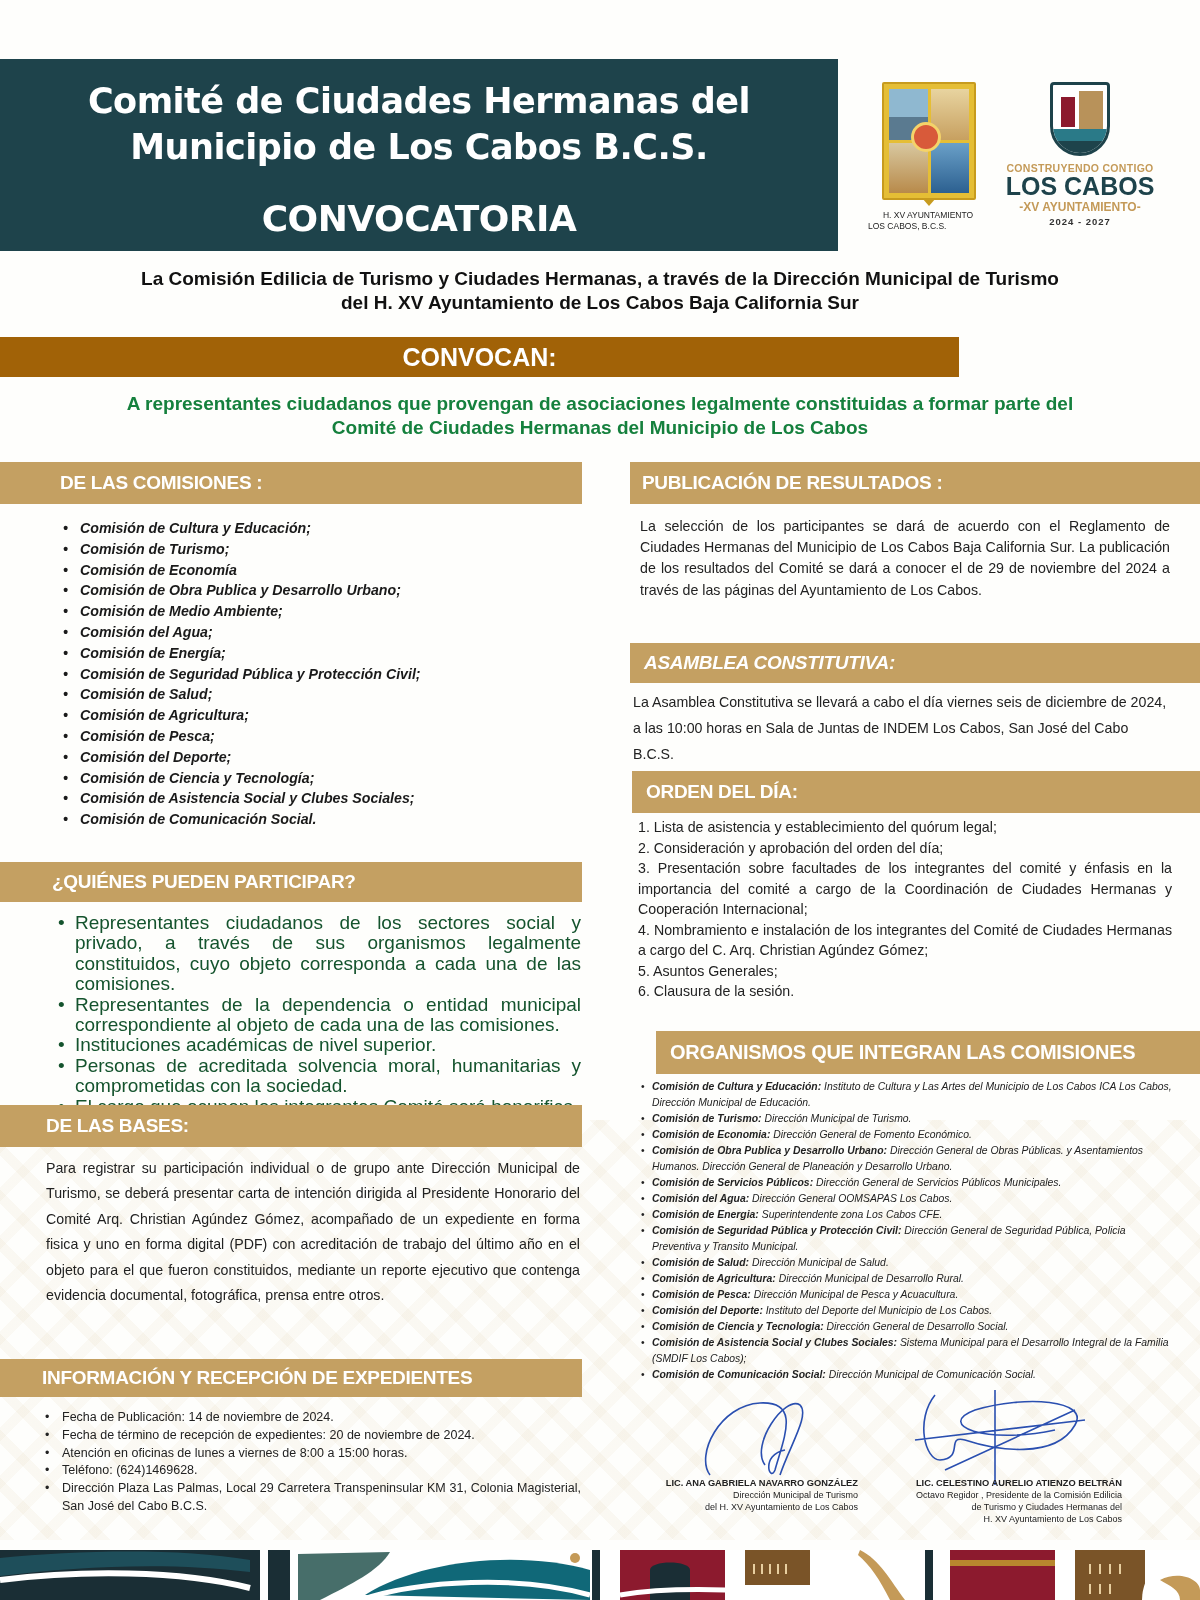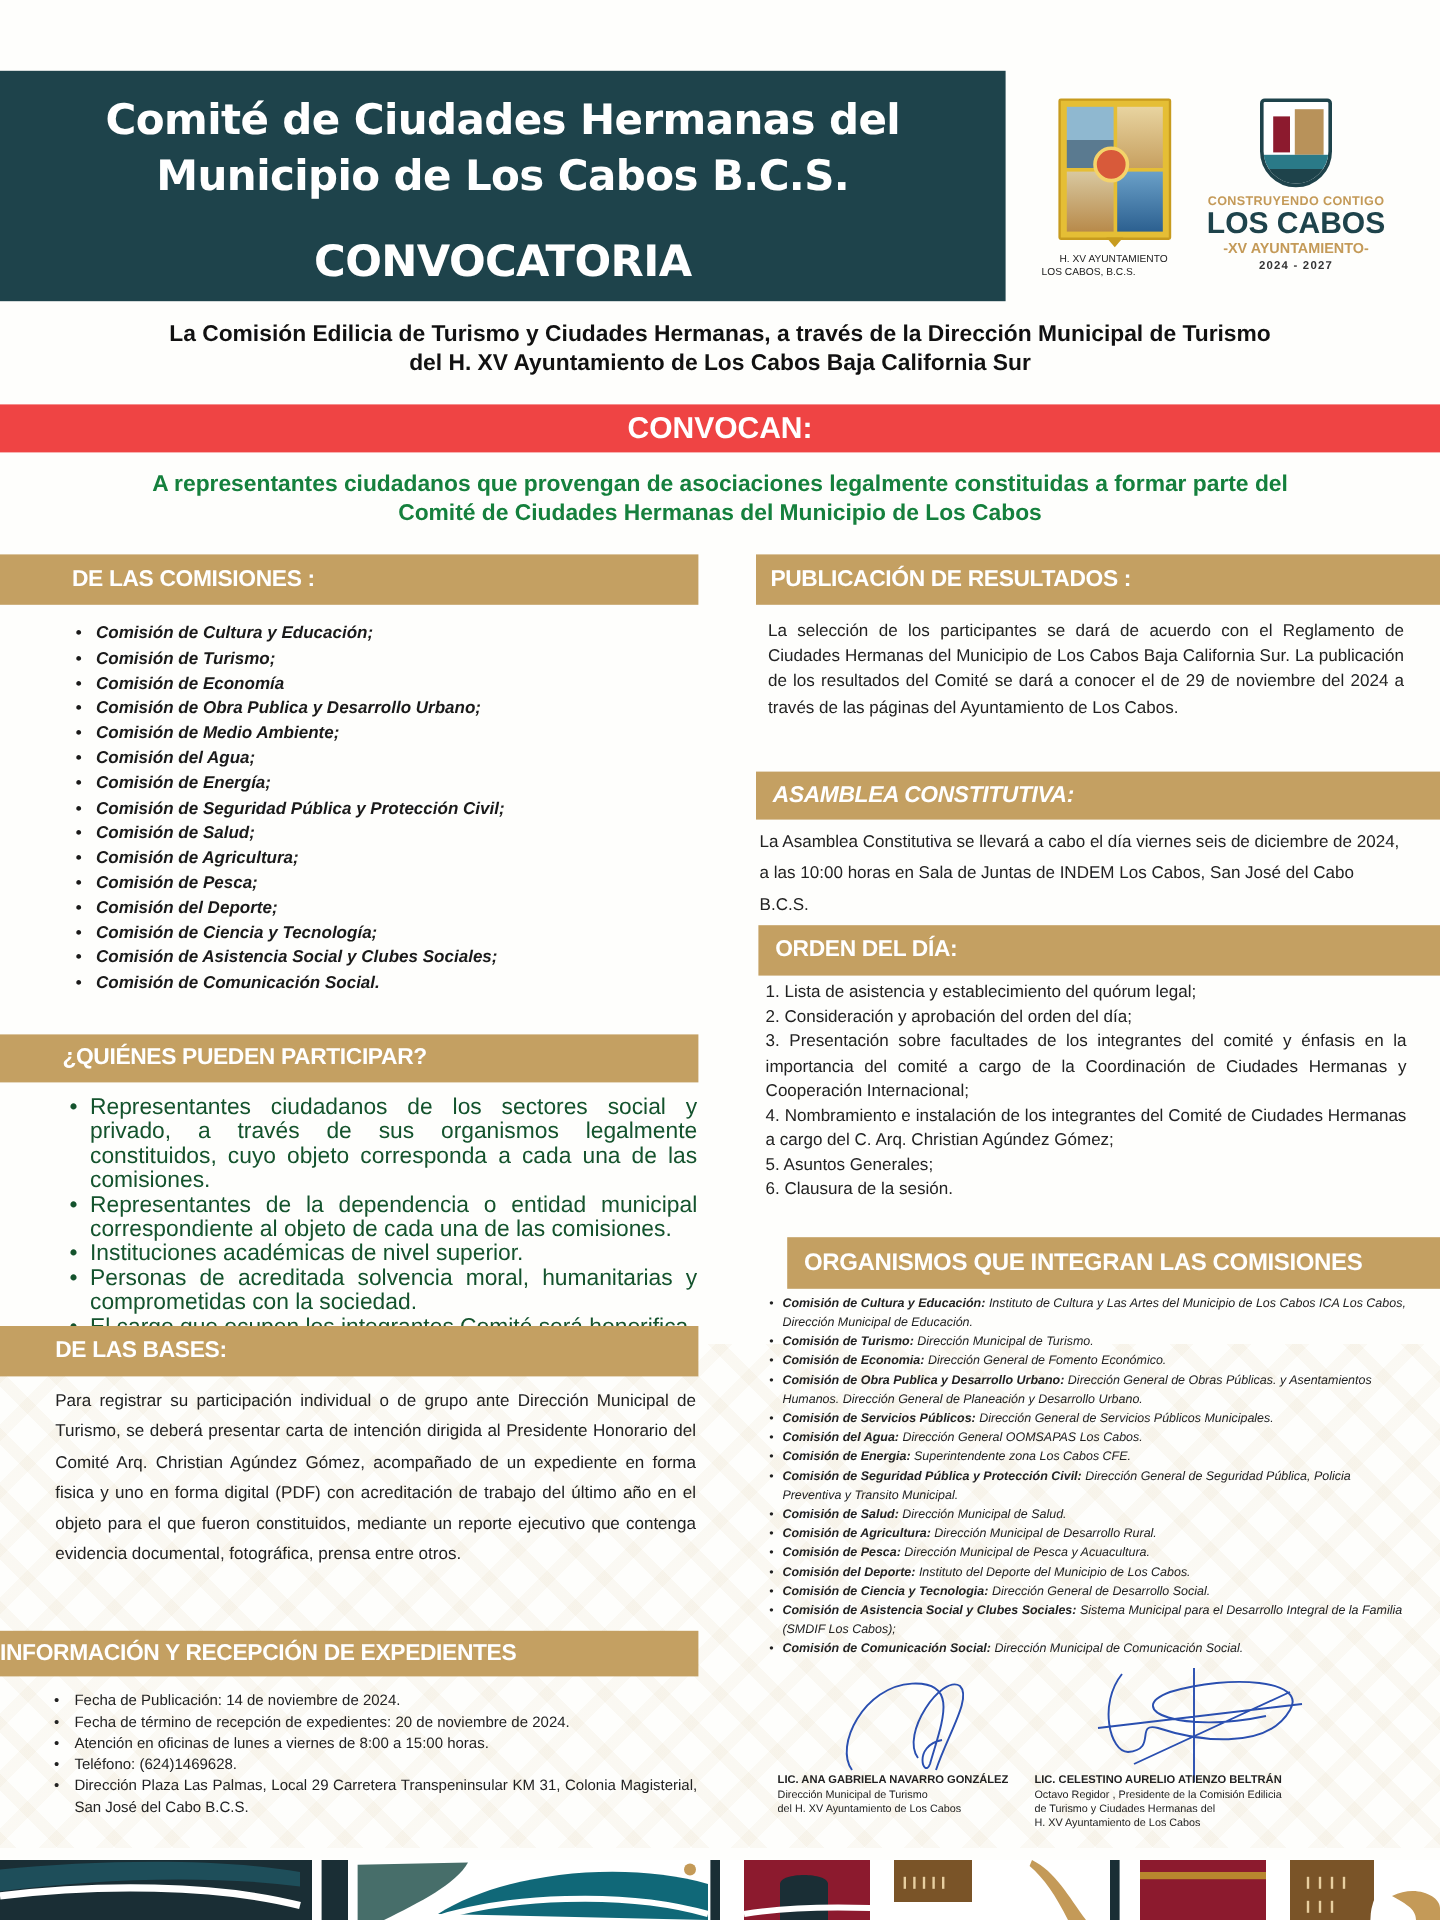--- a/index.html
+++ b/index.html
@@ -47,21 +47,21 @@
   .shield .tower { position: absolute; left: 8px; top: 12px; width: 14px; height: 30px; background: #8c1a2e; }
   .shield .sand { position: absolute; left: 26px; top: 6px; width: 24px; height: 38px; background: #b8925a; }
   .shield .wave { position: absolute; left: 0; top: 44px; width: 100%; height: 30px; background: linear-gradient(#2a7a88 40%, #1e434b 40%); }
   .lc-construyendo { position: absolute; left: 0; top: 80px; width: 170px; text-align: center; font-size: 10.5px; font-weight: bold; color: #c49a58; letter-spacing: 0.3px; white-space: nowrap; }
   .lc-loscabos { position: absolute; left: 0; top: 91px; width: 170px; text-align: center; font-size: 25px; font-weight: bold; color: #1e434b; line-height: 26px; white-space: nowrap; }
   .lc-xv { position: absolute; left: 0; top: 118px; width: 170px; text-align: center; font-size: 12px; font-weight: bold; color: #c49a58; white-space: nowrap; }
   .lc-years { position: absolute; left: 0; top: 134px; width: 170px; text-align: center; font-size: 9.5px; font-weight: bold; color: #333; letter-spacing: 1px; }
 
   .intro { position: absolute; left: 0; top: 267px; width: 1200px; text-align: center; font-weight: bold; font-size: 19px; line-height: 24px; color: #111; }
 
-  .convocan-bar { position: absolute; left: 0; top: 337px; width: 1200px; height: 40px; background: #ef4444; color: #fff; text-align: center; font-weight: bold; font-size: 25px; line-height: 40px; }
+  .convocan-bar { position: absolute; left: 0; top: 337px; width: 959px; height: 40px; background: #a16207; color: #fff; text-align: center; font-weight: bold; font-size: 25px; line-height: 40px; }
 
   .invite { position: absolute; left: 0; top: 392px; width: 1200px; text-align: center; font-weight: bold; font-size: 19px; line-height: 24px; color: #15803d; }
 
   .bar { position: absolute; background: #c4a062; color: #fff; font-weight: bold; font-size: 19px; letter-spacing: -0.3px; white-space: nowrap; }
 
   .list { position: absolute; list-style: none; }
   .list li { position: relative; padding-left: 20px; }
   .list li::before { content: "•"; position: absolute; left: 3px; top: 0; }
 
   .comisiones { left: 60px; top: 518px; width: 520px; font-size: 14.2px; font-weight: bold; font-style: italic; line-height: 20.8px; }
@@ -80,21 +80,21 @@
   .asamblea { left: 633px; top: 690px; width: 540px; line-height: 25.8px; text-align: left; }
   .orden { position: absolute; left: 638px; top: 817px; width: 534px; font-size: 14.2px; line-height: 20.5px; color: #222; text-align: justify; }
   .orden div { }
 
   .organismos { left: 640px; top: 1079px; width: 532px; font-size: 10.4px; line-height: 16px; color: #222; }
   .organismos li { padding-left: 12px; }
   .organismos li::before { left: 1px; }
   .organismos .k { font-weight: bold; font-style: italic; }
   .organismos .v { font-style: italic; }
 
-  .sig { position: absolute; text-align: left; font-size: 9px; line-height: 12px; color: #222; }
+  .sig { position: absolute; text-align: right; font-size: 9px; line-height: 12px; color: #222; }
   .sig .name { font-weight: bold; font-size: 9.3px; }
   .sig1 { left: 648px; top: 1477px; width: 210px; }
   .sig2 { left: 862px; top: 1477px; width: 260px; }
   .scribble { position: absolute; }
 
   .footer-art { position: absolute; left: 0; top: 1550px; width: 1200px; height: 50px; overflow: hidden; background: #fff; }
 </style>
 </head>
 <body>
 
@@ -167,21 +167,21 @@
     <li>Representantes ciudadanos de los sectores social y privado, a través de sus organismos legalmente constituidos, cuyo objeto corresponda a cada una de las comisiones.</li>
     <li>Representantes de la dependencia o entidad municipal correspondiente al objeto de cada una de las comisiones.</li>
     <li>Instituciones académicas de nivel superior.</li>
     <li>Personas de acreditada solvencia moral, humanitarias y comprometidas con la sociedad.</li>
     <li>El cargo que ocupen los integrantes Comité será honorifica.</li>
   </ul>
 
 <div class="bar" style="left:0;top:1105px;width:582px;height:42px;line-height:42px;padding-left:46px;">DE LAS BASES:</div>
 <div class="para bases">Para registrar su participación individual o de grupo ante Dirección Municipal de Turismo, se deberá presentar carta de intención dirigida al Presidente Honorario del Comité Arq. Christian Agúndez Gómez, acompañado de un expediente en forma fisica y uno en forma digital (PDF) con acreditación de trabajo del último año en el objeto para el que fueron constituidos, mediante un reporte ejecutivo que contenga evidencia documental, fotográfica, prensa entre otros.</div>
 
-<div class="bar" style="left:0;top:1359px;width:582px;height:38px;line-height:38px;">INFORMACIÓN Y RECEPCIÓN DE EXPEDIENTES</div>
+<div class="bar" style="left:0;top:1359px;width:582px;height:38px;line-height:38px;padding-left:42px;">INFORMACIÓN Y RECEPCIÓN DE EXPEDIENTES</div>
 <ul class="list info" id="info-list">
     <li>Fecha de Publicación: 14 de noviembre de 2024.</li>
     <li>Fecha de término de recepción de expedientes: 20 de noviembre de 2024.</li>
     <li>Atención en oficinas de lunes a viernes de 8:00 a 15:00 horas.</li>
     <li>Teléfono: (624)1469628.</li>
     <li>Dirección Plaza Las Palmas, Local 29 Carretera Transpeninsular KM 31, Colonia Magisterial, San José del Cabo B.C.S.</li>
   </ul>
 
 <div class="bar" style="left:630px;top:462px;width:570px;height:42px;line-height:42px;padding-left:12px;">PUBLICACIÓN DE RESULTADOS :</div>
 <div class="para resultados">La selección de los participantes se dará de acuerdo con el Reglamento de Ciudades Hermanas del Municipio de Los Cabos Baja California Sur. La publicación de los resultados del Comité se dará a conocer el de 29 de noviembre del 2024 a través de las páginas del Ayuntamiento de Los Cabos.</div>

